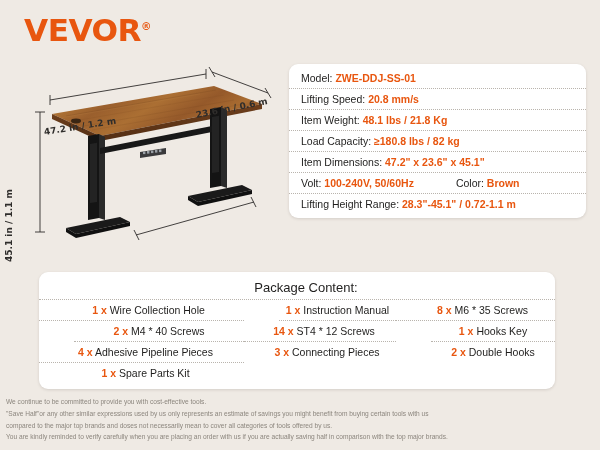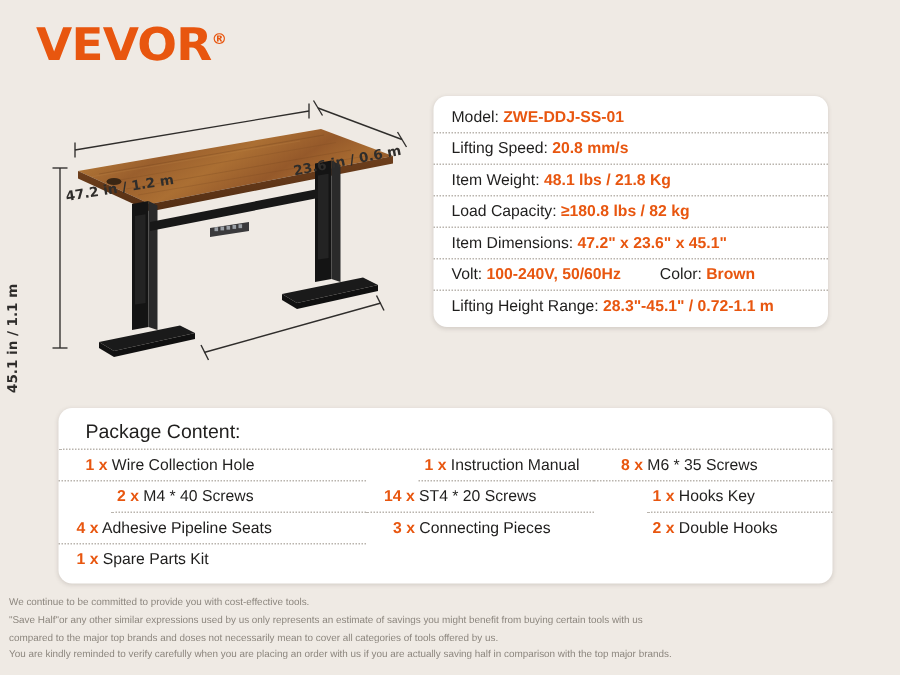--- a/index.html
+++ b/index.html
@@ -88,28 +88,29 @@
   
   .card {
     position: absolute;
     background: #ffffff;
     border-radius: 9px;
     box-shadow: 0 1px 3px rgba(90,80,70,0.18);
   }
   #spec-card {
     left: 289px;
     top: 64px;
-    width: 263px;
+    width: 297px;
     padding: 4px 0 4px 0;
   }
   #package-card {
     left: 39px;
     top: 272px;
     width: 516px;
     padding: 5px 0 6px 0;
+    text-align: center;
   }
 
   .spec-row {
     padding: 4px 10px 4px 12px;
     font-family: "Liberation Sans", sans-serif;
     font-size: 10.5px;
     color: #1f1e1d;
     white-space: nowrap;
     border-bottom: 1px dotted #b9b4ad;
   }
@@ -117,21 +118,21 @@
   .spec-row .val {
     color: #e8560f;
     font-weight: bold;
   }
   .spec-row .lbl { color: #1f1e1d; }
   .spec-row.two-col {
     display: flex;
     align-items: flex-start;
   }
   .spec-row.two-col .seg-a { flex: 0 0 auto; }
-  .spec-row.two-col .seg-b { margin-left: 26px; }
+  .spec-row.two-col .seg-b { margin-left: 42px; }
 
   
   .pkg-title {
     font-size: 13px;
     color: #1f1e1d;
     padding: 3px 0 4px 18px;
     border-bottom: 1px dotted #b9b4ad;
     font-family: "Liberation Sans", sans-serif;
   }
   .pkg-grid {
@@ -327,30 +328,30 @@
       <div class="pkg-cell c1">
         <span class="qty">8 x</span>
         <span>M6 * 35 Screws</span>
       </div>
       <div class="pkg-cell c2">
         <span class="qty">2 x</span>
         <span>M4 * 40 Screws</span>
       </div>
       <div class="pkg-cell c3">
         <span class="qty">14 x</span>
-        <span>ST4 * 20 Screws</span>
+        <span>ST4 * 12 Screws</span>
       </div>
 
       <div class="pkg-cell c2">
         <span class="qty">1 x</span>
         <span>Hooks Key</span>
       </div>
       <div class="pkg-cell c3">
         <span class="qty">4 x</span>
-        <span>Adhesive Pipeline Seats</span>
+        <span>Adhesive Pipeline Pieces</span>
       </div>
 
       <div class="pkg-cell c1 pkg-row-last-cell" style="border-bottom:none">
         <span class="qty">3 x</span>
         <span>Connecting Pieces</span>
       </div>
       <div class="pkg-cell c2" style="border-bottom:none">
         <span class="qty">2 x</span>
         <span>Double Hooks</span>
       </div>

